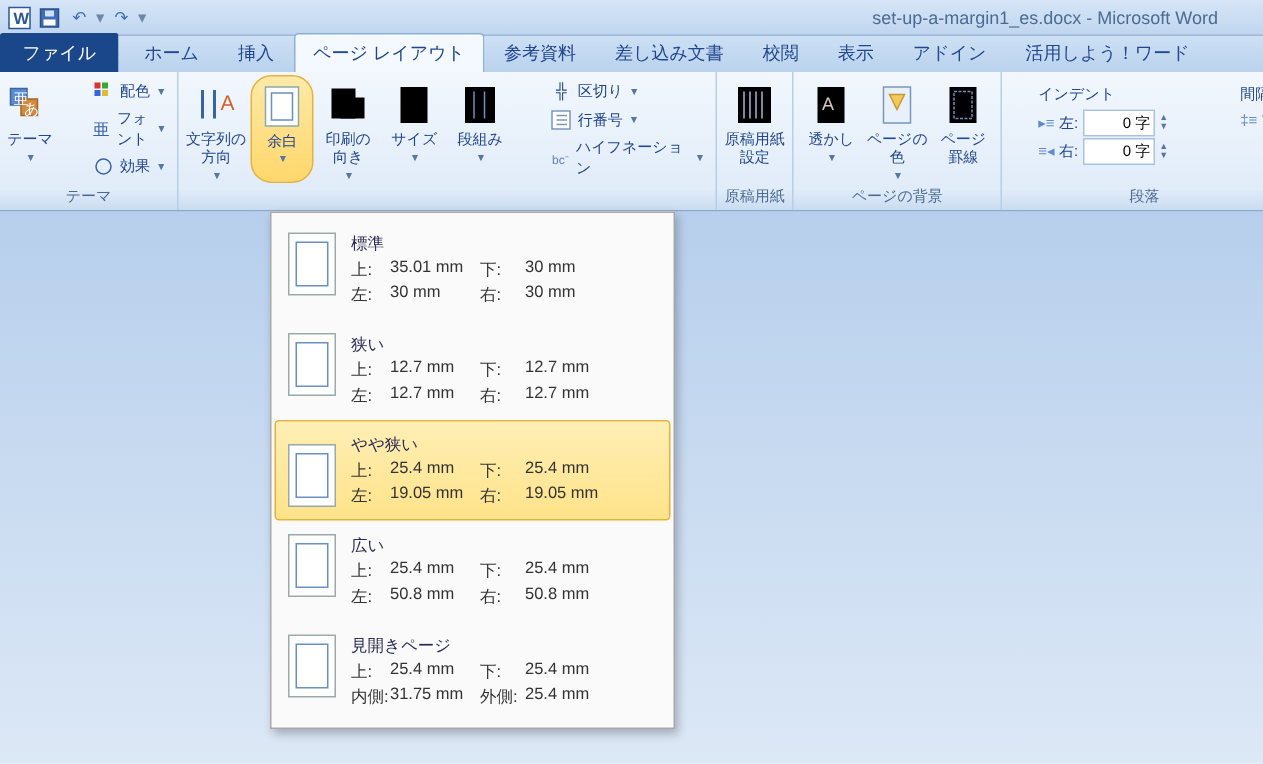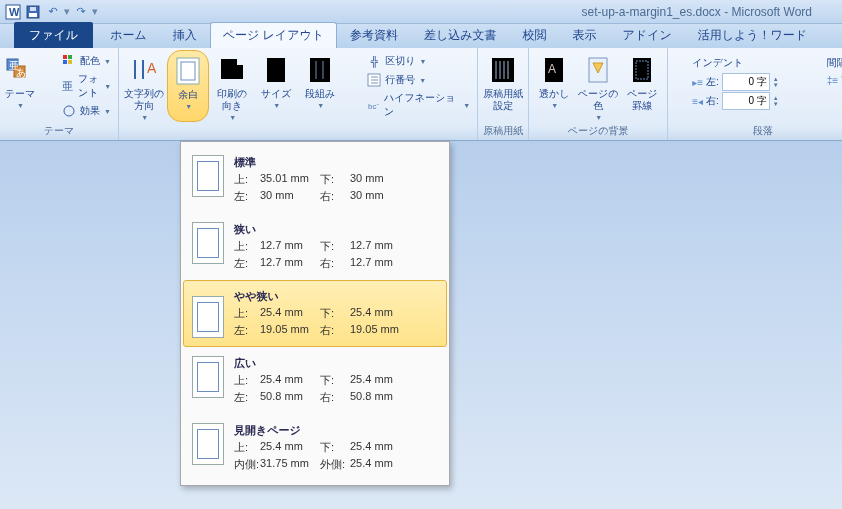--- a/index.html
+++ b/index.html
@@ -2,21 +2,21 @@
 <html><head>
 <meta charset="utf-8">
 <style>
 * { margin:0; padding:0; box-sizing:border-box; font-family:"Meiryo UI","MS UI Gothic",sans-serif; }
 body { width:842px; height:509px; background:linear-gradient(to bottom,#bdd3ec,#d6e5f5); overflow:hidden; font-size:11px; }
 .titlebar { height:24px; background:linear-gradient(to bottom,#d7e5f7,#bfd6ef); display:flex; align-items:center; padding:0 4px; border-bottom:1px solid #9db8d9; }
 .titlebar .qat { display:flex; gap:2px; align-items:center; }
 .qat-ico { width:18px; height:18px; display:flex; align-items:center; justify-content:center; color:#3a66a0; }
 .qat-sep { width:6px; color:#6a87ad; }
 .titlebar .doctitle { margin-left:auto; margin-right:26px; color:#4c6b93; font-size:12px; }
-.tabstrip { height:24px; display:flex; align-items:flex-end; padding-left:14px; background:linear-gradient(to bottom,#cde0f4,#b9d2ed); }
+.tabstrip { height:24px; display:flex; align-items:flex-end; padding-left:0; background:linear-gradient(to bottom,#cde0f4,#b9d2ed); }
 .tab { padding:4px 12px; color:#21468f; font-size:12px; cursor:pointer; border:1px solid transparent; border-bottom:none; }
 .tab.file { background:#19478a; color:#fff; border-radius:2px 2px 0 0; margin-right:4px; padding:4px 14px; }
 .tab.active { background:#f4f9ff; border-color:#8faed3; border-radius:3px 3px 0 0;text-align:right; }
 .ribbon { height:93px; background:linear-gradient(to bottom,#f2f7fd,#e1ecf9 85%,#cadcf0); border-bottom:1px solid #8ba9cc; display:flex; }
 .group { border-right:1px solid #b8cde6; padding:2px 4px 0; display:flex; flex-direction:column; justify-content:space-between; }
 .group-body { display:flex; gap:2px; }
 .group-label { text-align:center; font-size:10px; color:#4c6b93; padding-bottom:2px; }
 .bigbtn { width:42px; display:flex; flex-direction:column; align-items:center; padding-top:4px; gap:2px; color:#21468f; font-size:10px; text-align:center; line-height:1.2; }
 .bigbtn.active { background:linear-gradient(to bottom,#ffe9a7,#ffd76b); border:1px solid #e7b13d; border-radius:14px; }
 .bigbtn .ico { width:32px; height:32px; display:flex; align-items:center; justify-content:center; }
@@ -25,21 +25,21 @@
 .dd { color:#5577a6; font-size:7px; margin-left:1px; }
 .stack { display:flex; flex-direction:column; gap:1px; padding-top:2px;margin-left:20px; }
 .indent-row { display:flex; align-items:center; gap:3px; font-size:10px; color:#21468f; }
 .indent-row input { width:48px; height:18px; font-size:10px; border:1px solid #a9c2df; background:#fff; text-align:right; padding-right:2px; }
 .dropdown { position:absolute; left:180px; top:141px; width:270px; background:#fafafa; border:1px solid #a8a8a8; box-shadow:2px 3px 6px rgba(0,0,0,.25); padding:4px 2px; }
 .marg-item { display:flex; gap:10px; padding:8px 8px; border:1px solid transparent; }
 .marg-item.sel { background:linear-gradient(to bottom,#ffefb5,#ffe38a); border-color:#e7b13d; border-radius:3px;align-items:flex-end; }
 .marg-thumb { width:32px; height:42px; border:1px solid #9aa; background:#fff; position:relative; flex-shrink:0; }
 .marg-thumb::before { content:''; position:absolute; inset:5px 4px; border:1px solid #6b8fc2; }
 .marg-text { font-size:11px; color:#333; }
-.marg-text .mname { font-weight:bold; color:#2a2a55; margin-bottom:2px; }
+.marg-text .mname { font-weight:normal; color:#2a2a55; margin-bottom:2px; }
 .marg-grid { display:grid; grid-template-columns:26px 60px 30px 52px; row-gap:2px; }
 .pg-ico { border:1px solid #7a96bd; background:#fff; }
 .below { height:368px; background:linear-gradient(to bottom,#b7cfec,#dce8f6); }
 svg { display:block; }
 </style>
 </head>
 <body>
 
 <div class="titlebar">
   <div class="qat">

